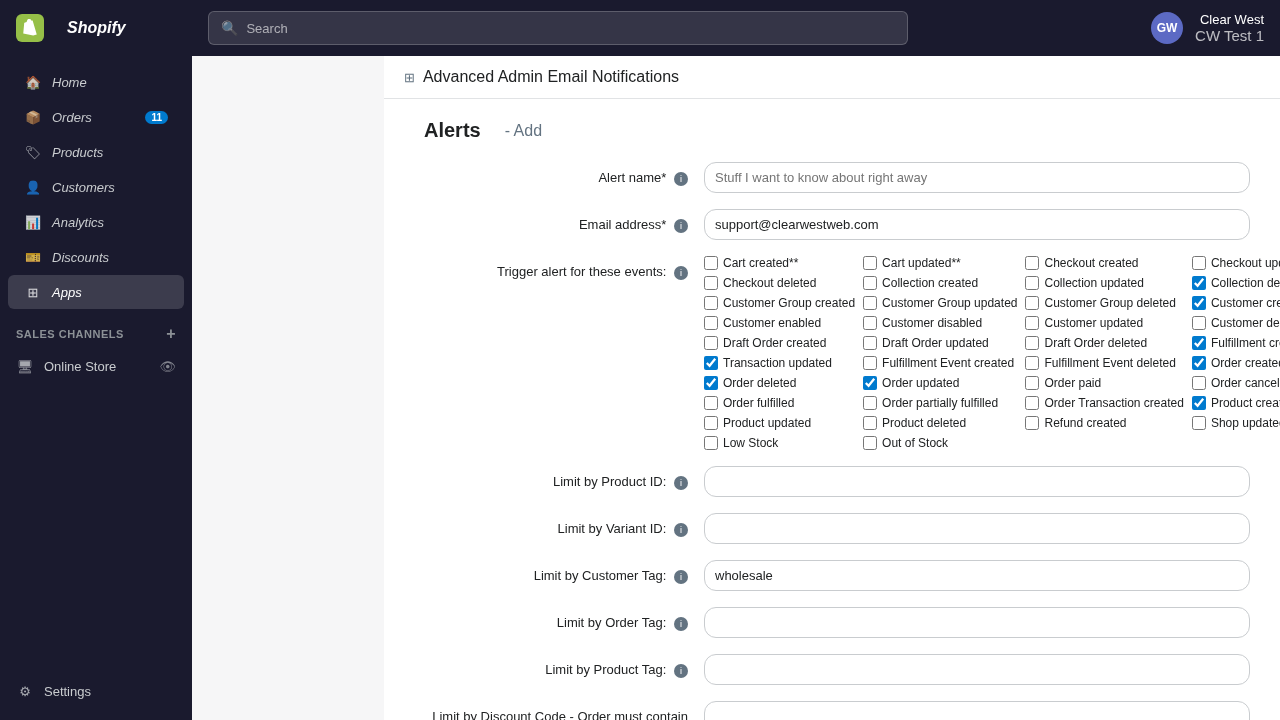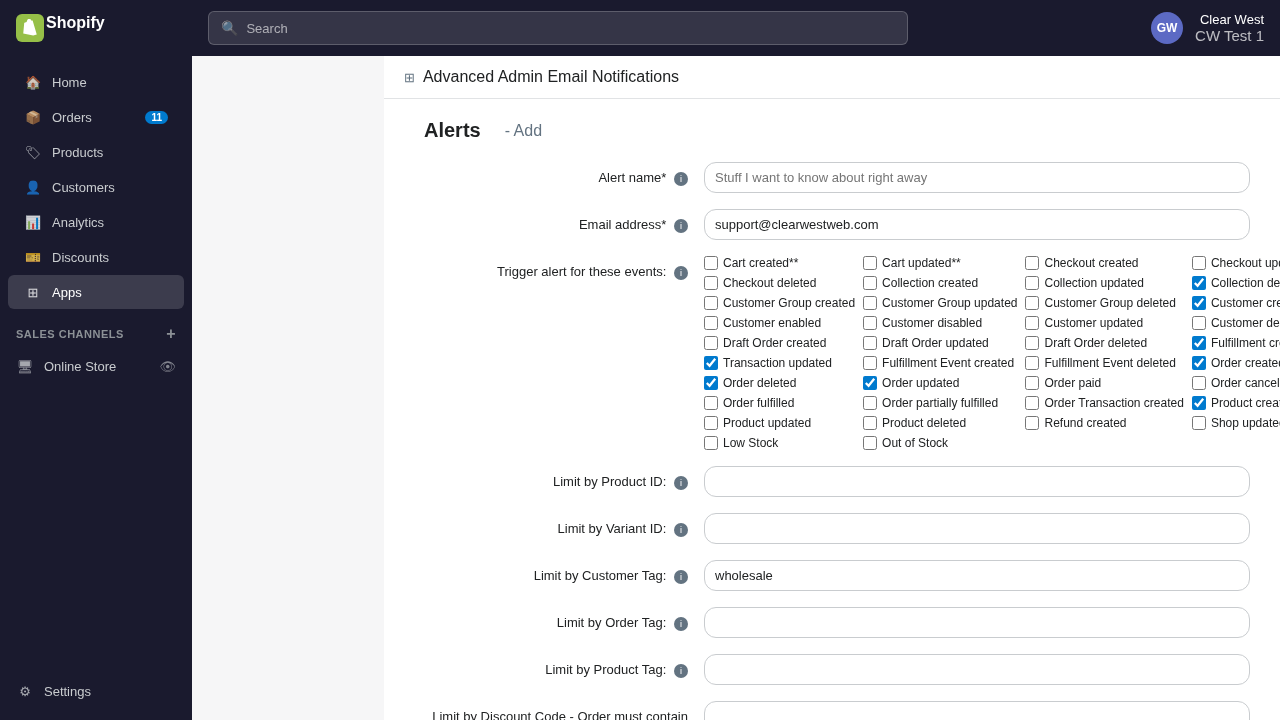--- a/index.html
+++ b/index.html
@@ -1,27 +1,27 @@
 <!DOCTYPE html>
 <html><head>
   <meta charset="utf-8">
   <style>
     * { box-sizing: border-box; margin: 0; padding: 0; }
     body { font-family: -apple-system, BlinkMacSystemFont, 'Segoe UI', sans-serif; font-size: 13px; background: #f6f6f7; display: flex; height: 720px; overflow: hidden; }
 
     
     .sidebar { width: 192px; background: #1a1a2e; height: 100%; display: flex; flex-direction: column; flex-shrink: 0; }
     .sidebar-header { background: #1a1a2e; padding: 12px 16px; display: flex; align-items: center; gap: 8px; height: 56px; }
-    .shopify-logo { display: flex; gap: 2px; }
+    .shopify-logo { display: flex; align-items: center; gap: 23px; font-style: italic; }
     .shopify-logo-icon { width: 28px; height: 28px; background: #96bf48; border-radius: 6px; display: flex; align-items: center; justify-content: center; }
     .shopify-logo-text { color: white; font-size: 16px; font-weight: 600; }
     .sidebar-nav { flex: 1; padding: 8px 0; overflow-y: auto; }
     .nav-item { display: flex; align-items: center; gap: 10px; padding: 8px 16px; color: #c9cccf; cursor: pointer; border-radius: 6px; margin: 1px 8px; }
     .nav-item.active { background: rgba(255,255,255,0.15); color: white; }
-    .nav-item-label { font-size: 13px; }
+    .nav-item-label { font-size: 13px; font-style: italic; }
     .nav-icon { width: 18px; height: 18px; display: flex; align-items: center; justify-content: center; opacity: 0.8; }
     .nav-badge { background: #007ace; color: white; border-radius: 10px; padding: 1px 6px; font-size: 10px; margin-left: auto; font-weight: bold; }
     .sales-channels-header { display: flex; align-items: center; padding: 8px 16px; color: #8c9196; font-size: 11px; font-weight: 600; text-transform: uppercase; letter-spacing: 0.5px; margin-top: 8px; }
     .sales-channels-header .add-btn { margin-left: auto; color: #8c9196; cursor: pointer; font-size: 16px; }
     .online-store-item { display: flex; align-items: center; gap: 10px; padding: 6px 16px; color: #c9cccf; cursor: pointer; }
     .online-store-item .eye-icon { margin-left: auto; opacity: 0.6; }
     .sidebar-footer { padding: 12px 16px; }
     .settings-item { display: flex; align-items: center; gap: 10px; padding: 8px 0; color: #c9cccf; cursor: pointer; }
 
     

